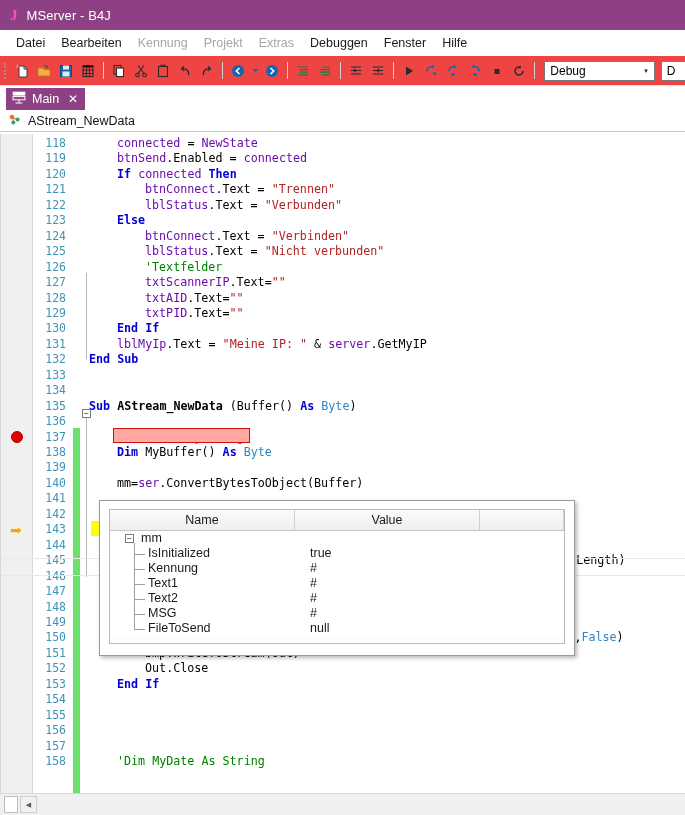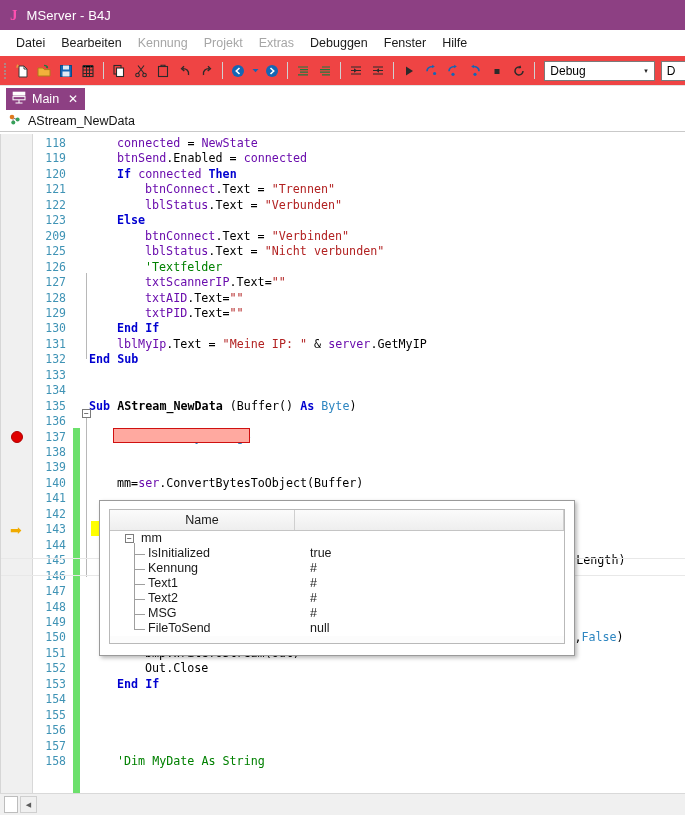--- a/index.html
+++ b/index.html
@@ -385,21 +385,21 @@
 
   <div class="editor">
     <div class="breakgutter"></div>
     <div class="numgutter" id="nums">
         <div class="lnum" style="top: 2px;">118</div>
         <div class="lnum" style="top: 17.45px;">119</div>
         <div class="lnum" style="top: 32.9px;">120</div>
         <div class="lnum" style="top: 48.35px;">121</div>
         <div class="lnum" style="top: 63.8px;">122</div>
         <div class="lnum" style="top: 79.25px;">123</div>
-        <div class="lnum" style="top: 94.7px;">209</div>
+        <div class="lnum" style="top: 94.7px;">124</div>
         <div class="lnum" style="top: 110.15px;">125</div>
         <div class="lnum" style="top: 125.6px;">126</div>
         <div class="lnum" style="top: 141.05px;">127</div>
         <div class="lnum" style="top: 156.5px;">128</div>
         <div class="lnum" style="top: 171.95px;">129</div>
         <div class="lnum" style="top: 187.4px;">130</div>
         <div class="lnum" style="top: 202.85px;">131</div>
         <div class="lnum" style="top: 218.3px;">132</div>
         <div class="lnum" style="top: 233.75px;">133</div>
         <div class="lnum" style="top: 249.2px;">134</div>
@@ -442,20 +442,21 @@
         <div class="code" style="top: 141.05px; padding-left: 56px;"><span class="id">txtScannerIP</span>.<span class="pl">Text</span>=<span class="str">""</span></div>
         <div class="code" style="top: 156.5px; padding-left: 56px;"><span class="id">txtAID</span>.<span class="pl">Text</span>=<span class="str">""</span></div>
         <div class="code" style="top: 171.95px; padding-left: 56px;"><span class="id">txtPID</span>.<span class="pl">Text</span>=<span class="str">""</span></div>
         <div class="code" style="top: 187.4px; padding-left: 28px;"><span class="k">End</span> <span class="k">If</span></div>
         <div class="code" style="top: 202.85px; padding-left: 28px;"><span class="id">lblMyIp</span>.<span class="pl">Text</span> = <span class="str">"Meine IP: "</span> &amp; <span class="id">server</span>.<span class="pl">GetMyIP</span></div>
         <div class="code" style="top: 218.3px; padding-left: 0px;"><span class="k">End</span> <span class="k">Sub</span></div>
         <div class="code" style="top: 233.75px; padding-left: 0px;"></div>
         <div class="code" style="top: 264.65px; padding-left: 0px;"><span class="k">Sub</span> <span class="mth">AStream_NewData</span> (Buffer() <span class="k">As</span> <span class="ty">Byte</span>)</div>
         <div class="code" style="top: 280.1px; padding-left: 0px;"></div>
         <div class="code" style="top: 295.55px; padding-left: 28px;"><span class="k">Dim</span> <span class="pl">mm</span> <span class="k">As</span> <span class="ty">MyMessage</span></div>
+        <div class="code" style="top: 311px; padding-left: 28px;"><span class="k">Dim</span> <span class="pl">MyBuffer</span>() <span class="k">As</span> <span class="ty">Byte</span></div>
         <div class="code" style="top: 326.45px; padding-left: 0px;"></div>
         <div class="code" style="top: 341.9px; padding-left: 28px;"><span class="pl">mm</span>=<span class="id">ser</span>.ConvertBytesToObject(Buffer)</div>
         <div class="code" style="top: 357.35px; padding-left: 0px;"></div>
         <div class="code" style="top: 372.8px; padding-left: 0px;"></div>
         <div class="code" style="top: 388.25px; padding-left: 0px;"></div>
         <div class="code" style="top: 403.7px; padding-left: 0px;"></div>
         <div class="code" style="top: 419.15px; padding-left: 452px;"><span class="pl">Send</span>.<span class="pl">Length</span>)</div>
         <div class="code" style="top: 434.6px; padding-left: 0px;"></div>
         <div class="code" style="top: 450.05px; padding-left: 0px;"></div>
         <div class="code" style="top: 465.5px; padding-left: 0px;"></div>
@@ -486,20 +487,21 @@
 
     <div class="foldbox" style="left:81px;top:275px;">−</div>
   <div class="hr-light" style="top: 424px;"></div>
       <div class="hr-light" style="top: 441px;"></div>
     </div>
 
   <div class="popup" style="left:99px;top:500px;width:476px;height:156px;text-decoration:underline;">
     <div class="popup-inner">
       <div class="grid-head">
         <div class="gh c1">Name</div>
+        <div class="gh c2">Value</div>
         <div class="gh c3"></div>
       </div>
       <div class="grid-body" id="gridbody">
           <div class="grow">
             <span class="treebox">−</span>
             <span class="nm" style="left: 31px;">mm</span>
           </div>
           <div class="grow">
             <span class="tline-h" style="left: 24px; top: 8px; width: 11px;"></span>
             <span class="nm" style="left: 38px;">IsInitialized</span>

